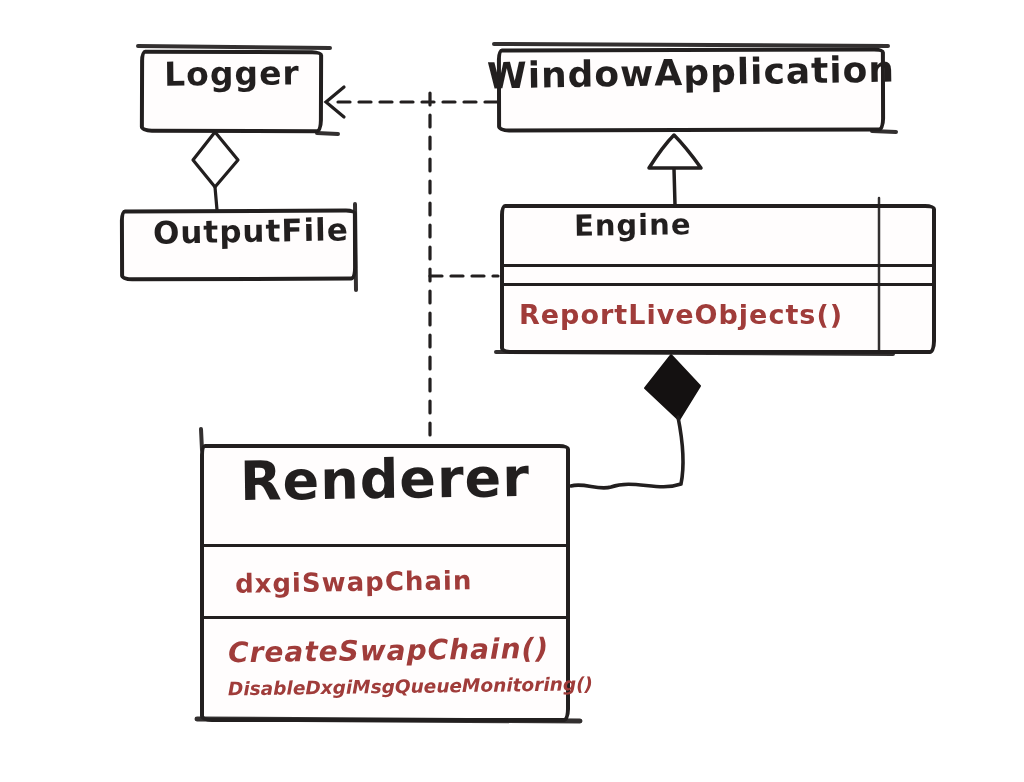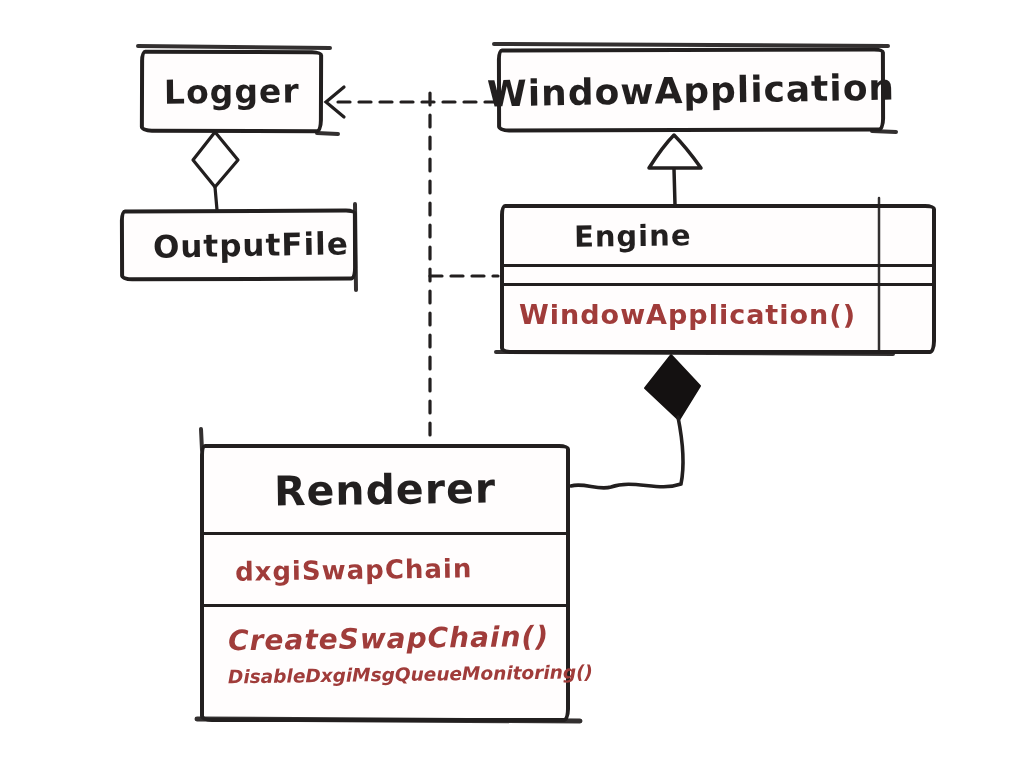--- a/index.html
+++ b/index.html
@@ -18,21 +18,21 @@
     background: #fffdfd;
     border: 4px solid #221f1f;
     border-radius: 5px 11px 6px 12px / 11px 5px 13px 6px;
     display: flex;
     flex-direction: column;
   }
   .sec { box-sizing: border-box; }
   .sec + .sec { border-top: 3px solid #221f1f; }
   .title-sec {
     display: flex;
-    align-items: center;
+    align-items: flex-start;
     justify-content: center;
   }
   .hand {
     font-weight: bold;
     letter-spacing: 1px;
     transform: rotate(-0.8deg);
     white-space: nowrap;
   }
   .red { color: #a03c3a; }
 
@@ -45,21 +45,21 @@
 
   #box-outfile  { left: 120px; top: 209px; width: 237px; height: 72px;  transform: rotate(-0.2deg); }
   #box-outfile .title-sec { height: 100%; font-size: 31px; margin-left: 24px; }
 
   #box-engine   { left: 500px; top: 204px; width: 436px; height: 150px; }
   #box-engine .title-sec   { height: 56px; justify-content: flex-start; padding-left: 70px; font-size: 29px; }
   #box-engine .attr-sec    { height: 19px; }
   #box-engine .methods-sec { flex: 1; padding: 13px 0 0 15px; font-size: 27px; }
 
   #box-renderer { left: 200px; top: 444px; width: 370px; height: 278px; }
-  #box-renderer .title-sec   { height: 84px; font-size: 41px; }
+  #box-renderer .title-sec   { height: 96px; font-size: 54px; }
   #box-renderer .attr-sec    { height: 72px; display: flex; align-items: center; padding-left: 31px; font-size: 26px; }
   #box-renderer .methods-sec { flex: 1; padding: 15px 0 0 24px; font-style: italic; }
   #box-renderer .method-1 { font-size: 28px; }
   #box-renderer .method-2 { font-size: 18.5px; margin-top: 9px; letter-spacing: 0; }
 
   .connectors {
     position: absolute;
     left: 0; top: 0;
     width: 1024px; height: 782px;
     pointer-events: none;
@@ -88,21 +88,21 @@
       <span class="hand">OutputFile</span>
     </div>
   </div>
 
   <div class="uml-box" id="box-engine">
     <div class="sec title-sec">
       <span class="hand">Engine</span>
     </div>
     <div class="sec attr-sec"></div>
     <div class="sec methods-sec">
-      <span class="hand red">WindowApplication()</span>
+      <span class="hand red">ReportLiveObjects()</span>
     </div>
   </div>
 
   <div class="uml-box" id="box-renderer">
     <div class="sec title-sec">
       <span class="hand">Renderer</span>
     </div>
     <div class="sec attr-sec">
       <span class="hand red">dxgiSwapChain</span>
     </div>

